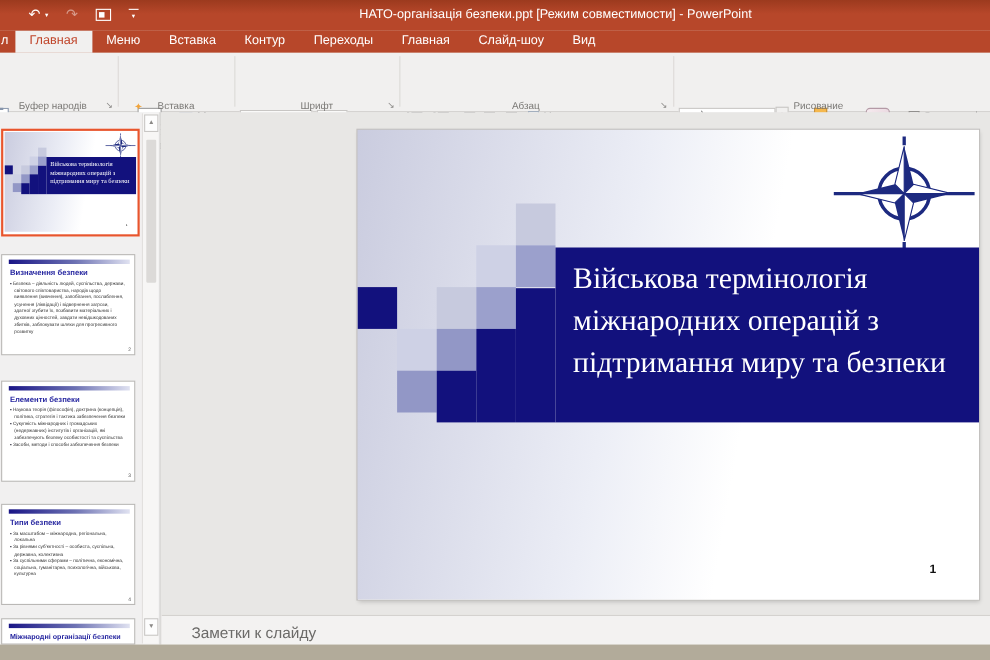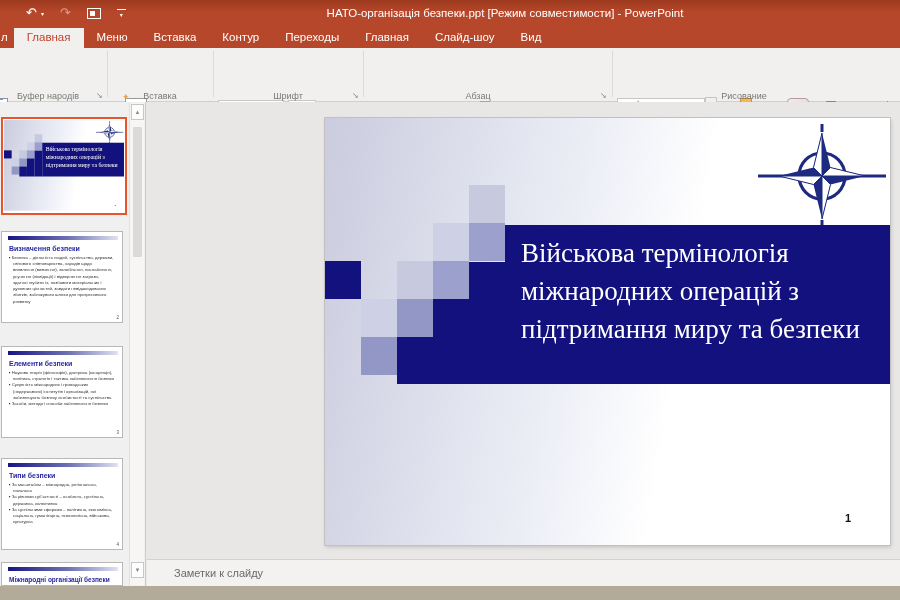--- a/index.html
+++ b/index.html
@@ -136,21 +136,21 @@
   .c-l1 { background:#c7cade; } .c-l2 { background:#ced1e5; } .c-m1 { background:#9297c6; } .c-m2 { background:#9ba0cc; }
   .banner { position:absolute; left:180px; top:107px; right:0; height:159px; background:#12117d; }
   .stitle { position:absolute; left:196px; top:116px; width:380px; color:#fff;
     font-family:"Liberation Serif", serif; font-size:27px; line-height:38px; white-space:nowrap; }
   .pagenum { position:absolute; left:520px; top:394px; font-size:11px; font-weight:bold; color:#111; }
   .natologo { position:absolute; left:430px; top:2px; }
 
   
   .notesbar { position:absolute; left:147px; top:559px; width:753px; height:27px;
     background:#f3f2f1; border-top:1px solid #d4d2cf; }
-  .notesbar span { position:absolute; left:27px; top:7px; font-size:11px; color:#6b6a68; }
+  .notesbar span { position:absolute; left:27px; top:7px; font-size:14px; color:#6b6a68; }
   .taskbar { position:absolute; left:0; top:586px; width:900px; height:14px; background:#b2ab9a; }
 </style>
 </head>
 <body>
 
 <div class="titlebar">
   <div class="qat">
     <span class="g">↶</span>
     <span class="caret">▾</span>
     <span class="g dim">↷</span>

